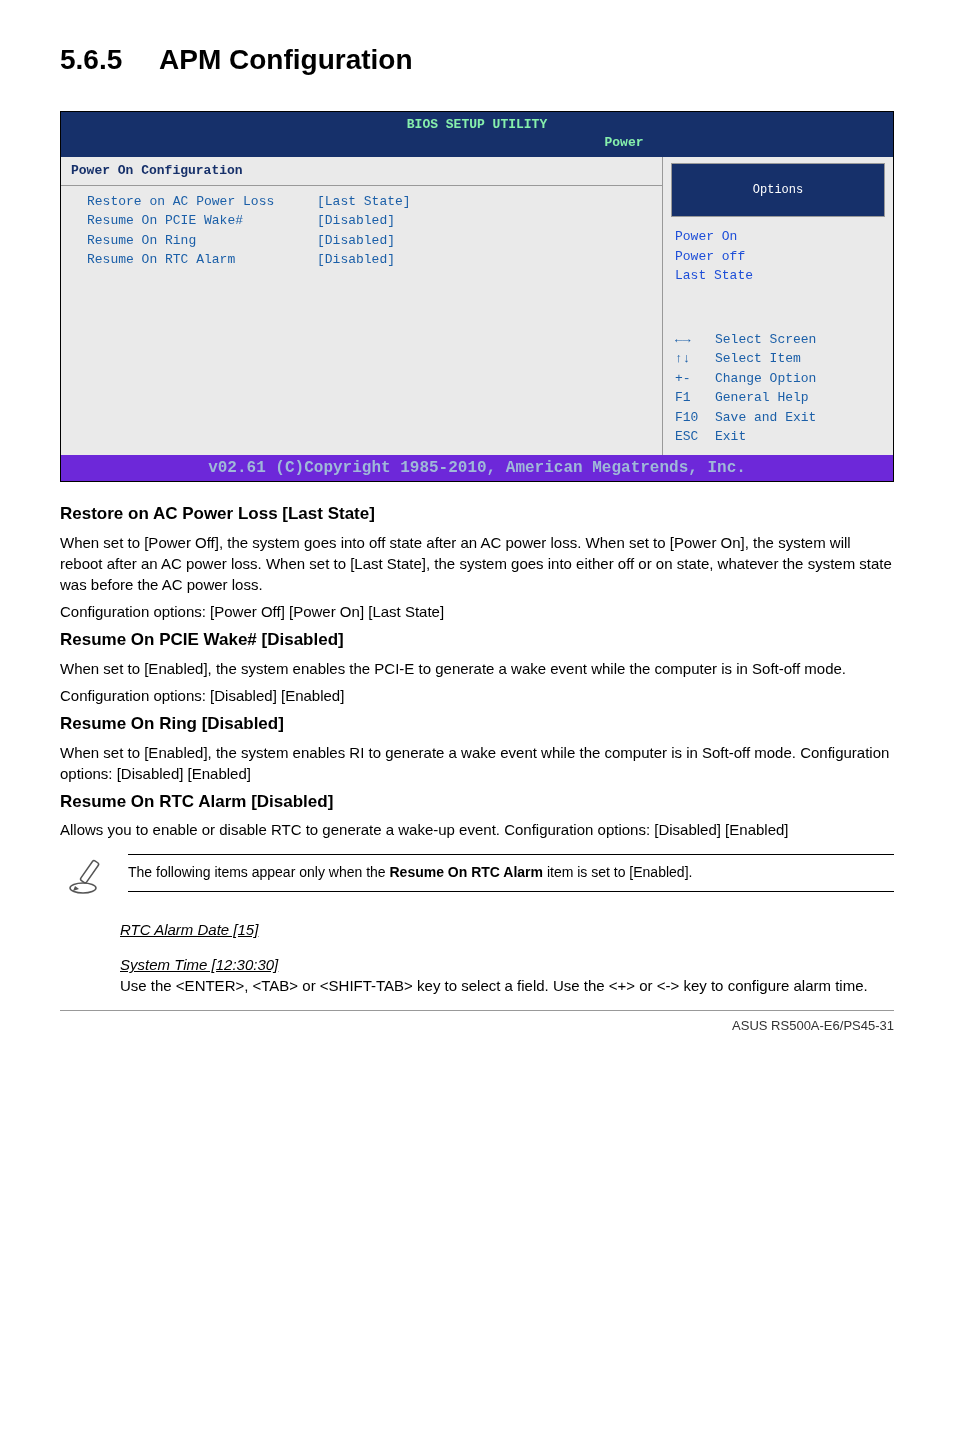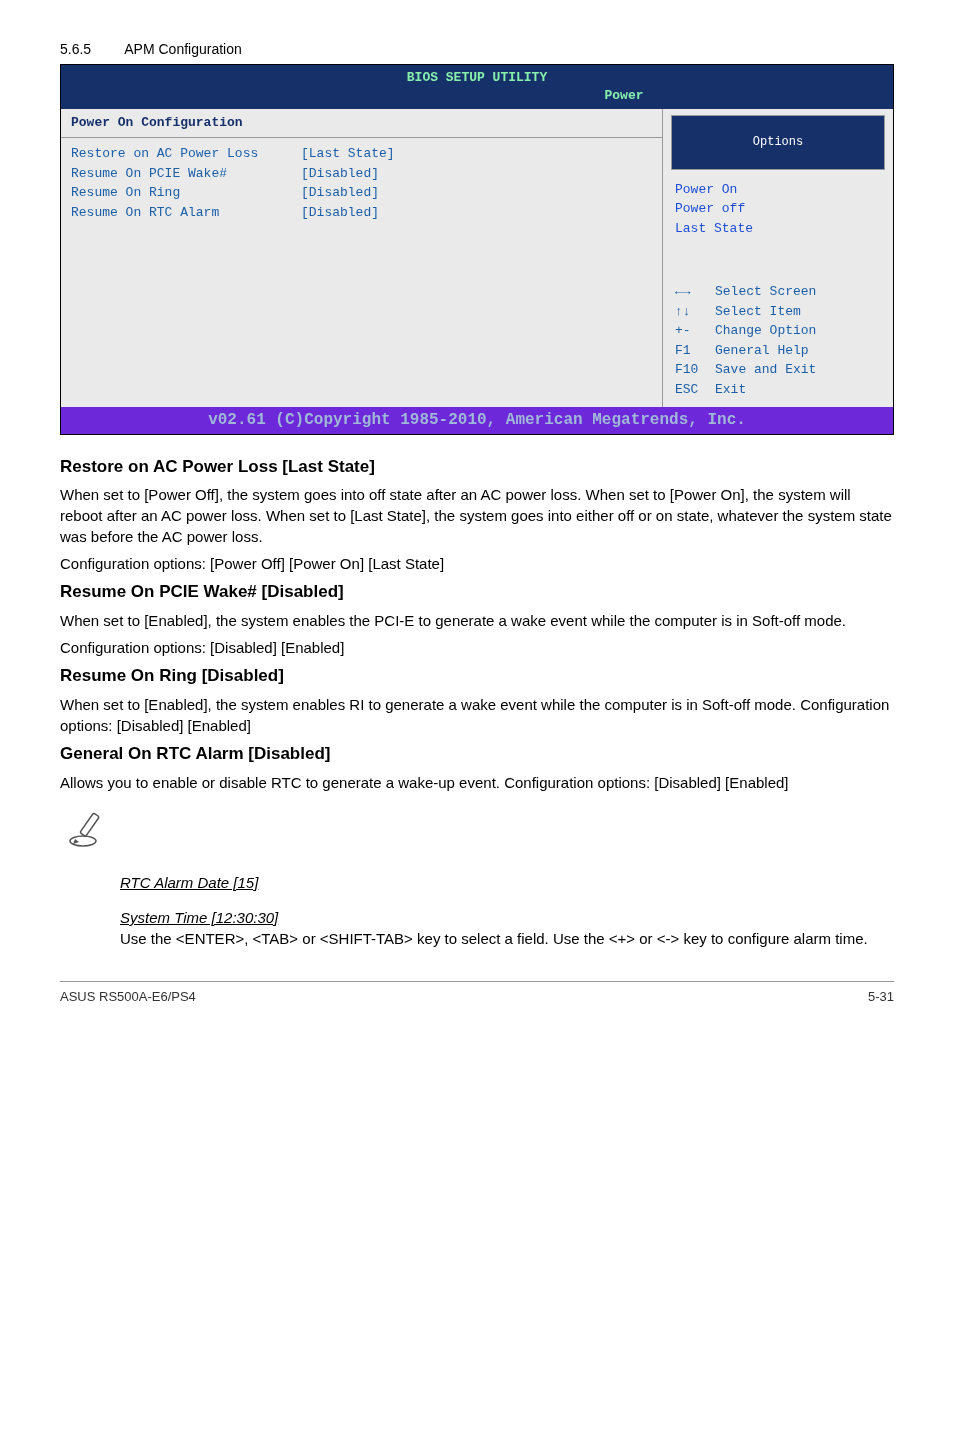--- a/index.html
+++ b/index.html
@@ -7,23 +7,23 @@
     font-family: Arial, Helvetica, sans-serif;
     background: #fff;
     color: #000;
     width: 954px;
     margin: 0 auto;
     padding: 40px 60px 20px 60px;
     font-size: 15px;
     line-height: 1.4;
   }
   h2.section-title {
-    font-size: 14px;
-    font-weight: normal;
-    margin-bottom: 4px;
+    font-size: 28px;
+    font-weight: bold;
+    margin-bottom: 32px;
   }
   .section-number { display: inline-block; margin-right: 30px; }
   .bios-box {
     border: 1px solid #000;
     font-family: "Courier New", monospace;
     font-size: 13px;
     margin-bottom: 20px;
   }
   .bios-header {
     background: #16306a;
@@ -47,21 +47,21 @@
     font-weight: bold;
     padding: 5px 10px;
     border-bottom: 1px solid #999;
   }
   .bios-left-body {
     padding: 6px 10px 60px 10px;
     color: #1b5fa8;
     line-height: 1.5;
   }
   .bios-row { display: flex; }
-  .bios-row .lbl { flex: 0 0 230px; }
+  .bios-row .lbl { flex: 0 0 230px; margin-left: 16px; }
   .bios-row .val { }
   .bios-right {
     width: 230px;
     position: relative;
   }
   .options-box {
     margin: 6px 8px;
     border: 1px solid #999;
     background: #16306a;
     color: #fff;
@@ -106,23 +106,23 @@
     flex: 1;
     border-top: 1px solid #000;
     border-bottom: 1px solid #000;
     padding: 8px 0;
     font-size: 14px;
   }
   .indented { margin-left: 60px; margin-bottom: 14px; }
   .uline { text-decoration: underline; font-style: italic; }
   .footer {
     display: flex;
-    justify-content: space-between;
+    justify-content: flex-end;
     border-top: 1px solid #999;
-    margin-top: 32px;
+    margin-top: 14px;
     padding-top: 6px;
     font-size: 13px;
     color: #333;
   }
 </style>
 </head>
 <body>
 
 <h2 class="section-title">
   <span class="section-number">5.6.5</span>
@@ -202,31 +202,34 @@
 <p class="para">When set to [Power Off], the system goes into off state after an AC power loss. When set to [Power On], the system will reboot after an AC power loss. When set to [Last State], the system goes into either off or on state, whatever the system state was before the AC power loss.</p>
 <p class="para">Configuration options: [Power Off] [Power On] [Last State]</p>
 
 <h3 class="sub">Resume On PCIE Wake# [Disabled]</h3>
 <p class="para">When set to [Enabled], the system enables the PCI-E to generate a wake event while the computer is in Soft-off mode.</p>
 <p class="para">Configuration options: [Disabled] [Enabled]</p>
 
 <h3 class="sub">Resume On Ring [Disabled]</h3>
 <p class="para">When set to [Enabled], the system enables RI to generate a wake event while the computer is in Soft-off mode. Configuration options: [Disabled] [Enabled]</p>
 
-<h3 class="sub">General On RTC Alarm [Disabled]</h3>
+<h3 class="sub">Resume On RTC Alarm [Disabled]</h3>
 <p class="para">Allows you to enable or disable RTC to generate a wake-up event. Configuration options: [Disabled] [Enabled]</p>
 
 <div class="note-box">
   <div class="note-icon">
     <svg width="44" height="40" viewBox="0 0 44 40">
       <ellipse cx="15" cy="32" rx="13" ry="5" fill="none" stroke="#555" stroke-width="1.5"></ellipse>
       <rect x="18" y="4" width="7" height="24" rx="2" transform="rotate(35 22 16)" fill="none" stroke="#555" stroke-width="1.5"></rect>
       <polygon points="7,30 11,33 5,35" fill="#555"></polygon>
     </svg>
   </div>
+  <div class="note-text">
+    <span>The following items appear only when the </span><b>Resume On RTC Alarm</b><span> item is set to [Enabled].</span>
+  </div>
 </div>
 
 <div class="indented">
   <div class="uline">RTC Alarm Date [15]</div>
 </div>
 
 <div class="indented">
   <div class="uline">System Time [12:30:30]</div>
   <div>Use the &lt;ENTER&gt;, &lt;TAB&gt; or &lt;SHIFT-TAB&gt; key to select a field. Use the &lt;+&gt; or &lt;-&gt; key to configure alarm time.</div>
 </div>

